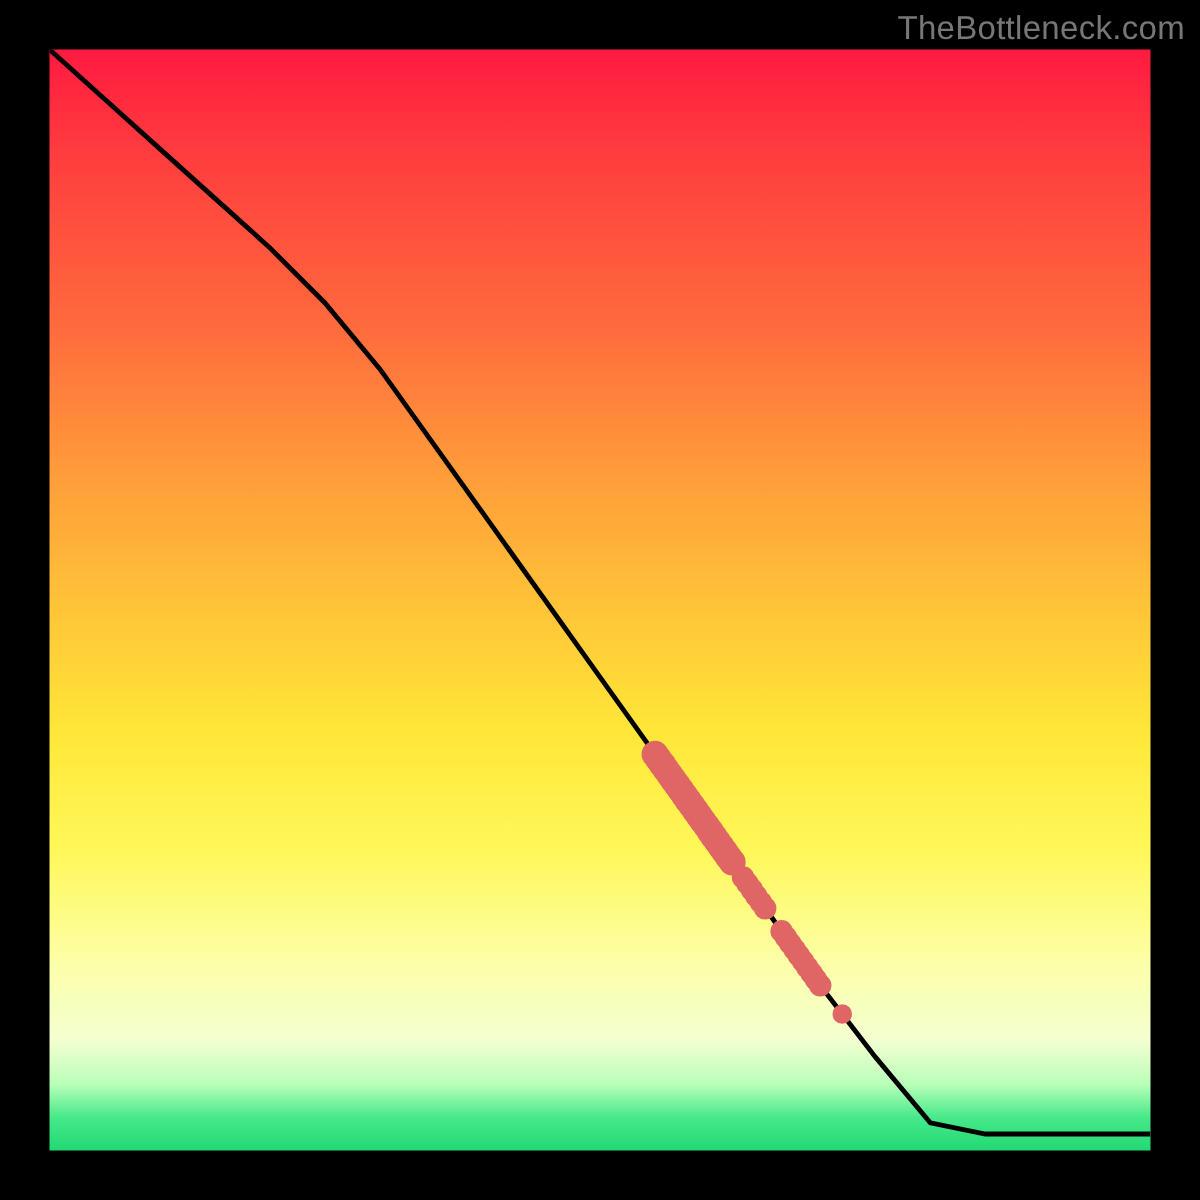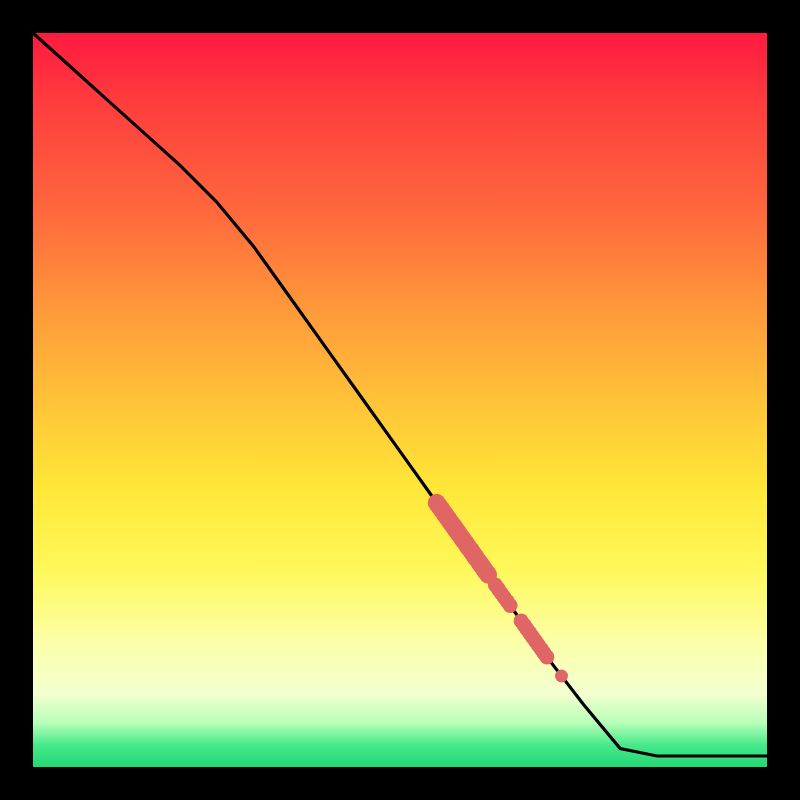--- a/index.html
+++ b/index.html
@@ -54,20 +54,21 @@
     font-size: 22px;
     font-weight: 400;
     letter-spacing: 0.2px;
     user-select: none;
   }
 </style>
 </head>
 <body>
 
 <div class="frame">
+  <div class="watermark">TheBottleneck.com</div>
 
   <div class="plot-area">
     <svg class="svg-layer" viewBox="0 0 734 734">
       <g>
         <path id="curve-path" fill="none" stroke-width="3.2" d="M0.0 0.0 L36.7 33.0 L73.4 66.1 L110.1 99.1 L146.8 132.1 L183.5 168.8 L220.2 212.9 L256.9 264.2 L293.6 315.6 L330.3 367.0 L367.0 418.4 L403.7 469.8 L440.4 521.1 L477.1 572.5 L513.8 623.9 L550.5 671.6 L587.2 715.6 L623.9 723.0 L660.6 723.0 L697.3 723.0 L734.0 723.0" stroke="#000000"></path>
       </g>
       <g id="markers-group">
           <ellipse cx="403.7" cy="469.8" rx="9.0" ry="9.0" fill="#e06666" stroke="#c24f4f" stroke-width="0"></ellipse>
           <ellipse cx="406.1" cy="473.2" rx="9.0" ry="9.0" fill="#e06666" stroke="#c24f4f" stroke-width="0"></ellipse>
           <ellipse cx="408.6" cy="476.6" rx="9.0" ry="9.0" fill="#e06666" stroke="#c24f4f" stroke-width="0"></ellipse>

